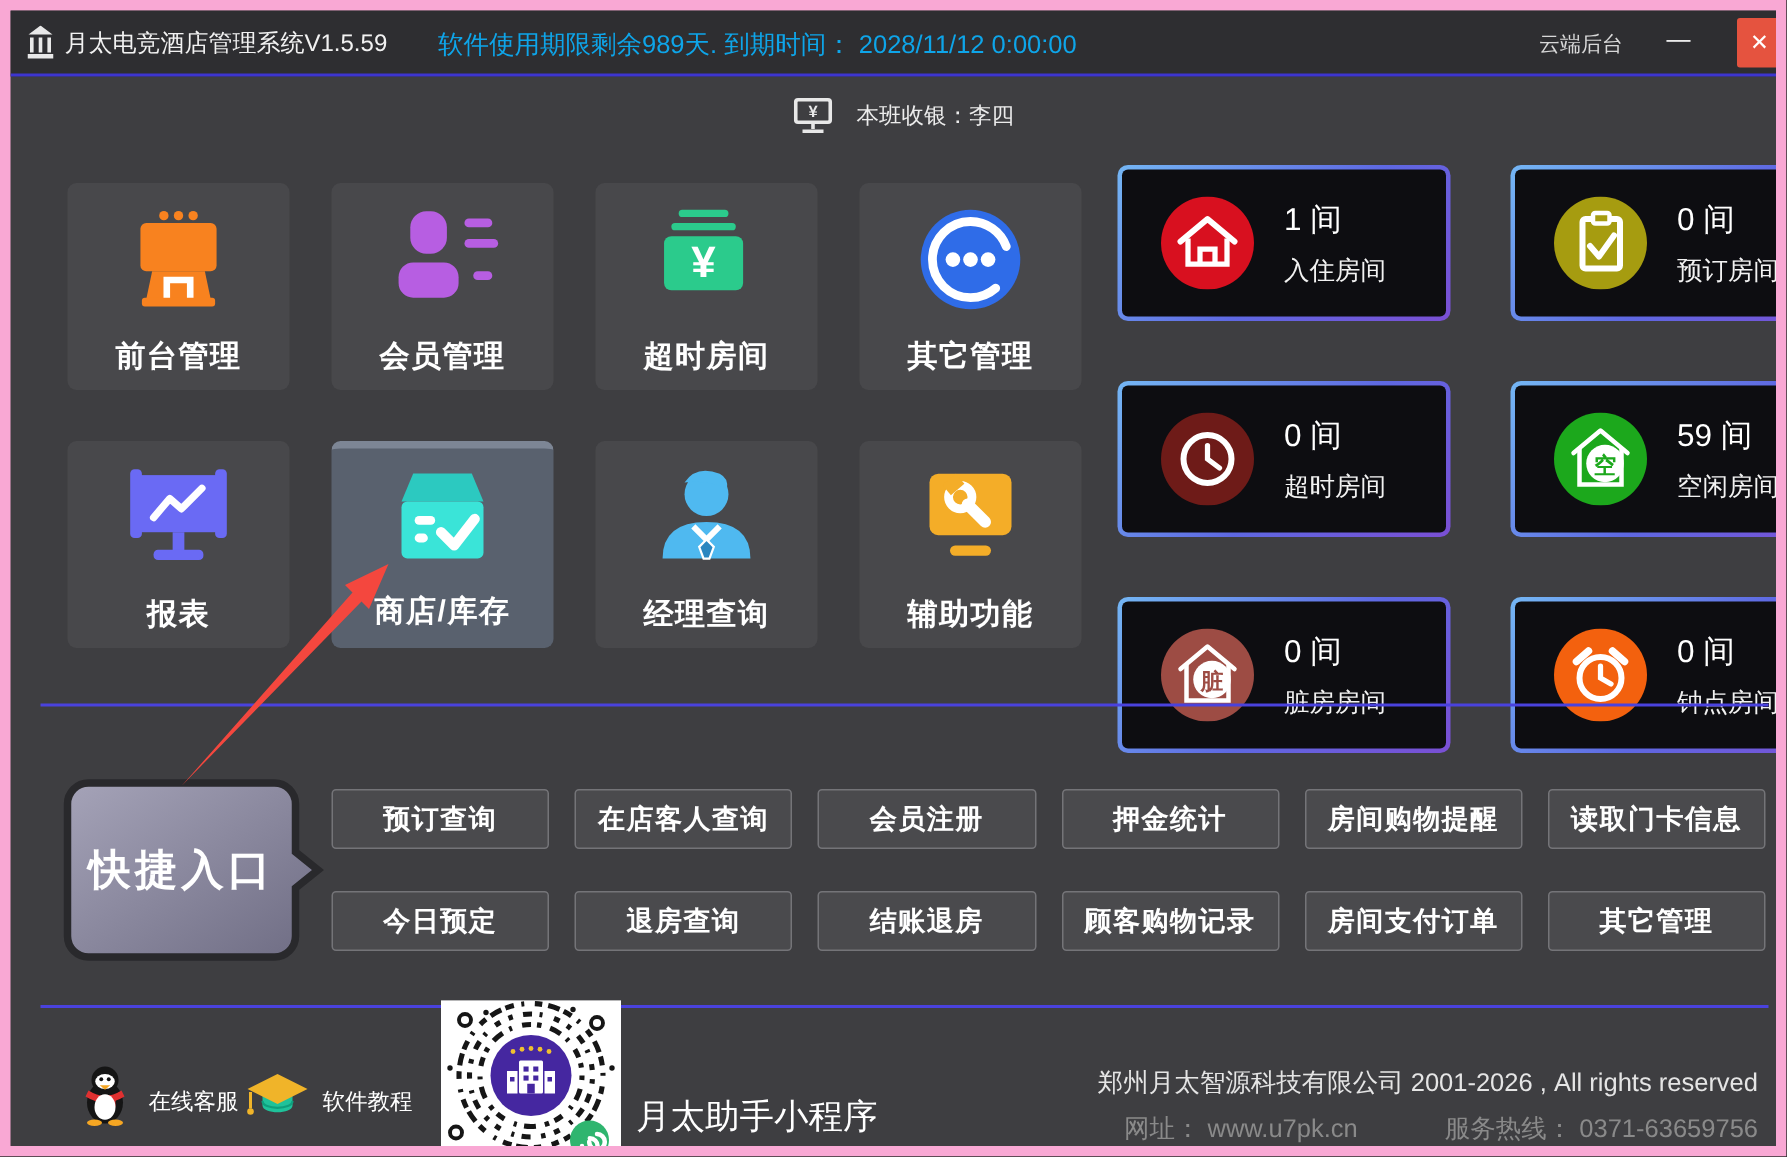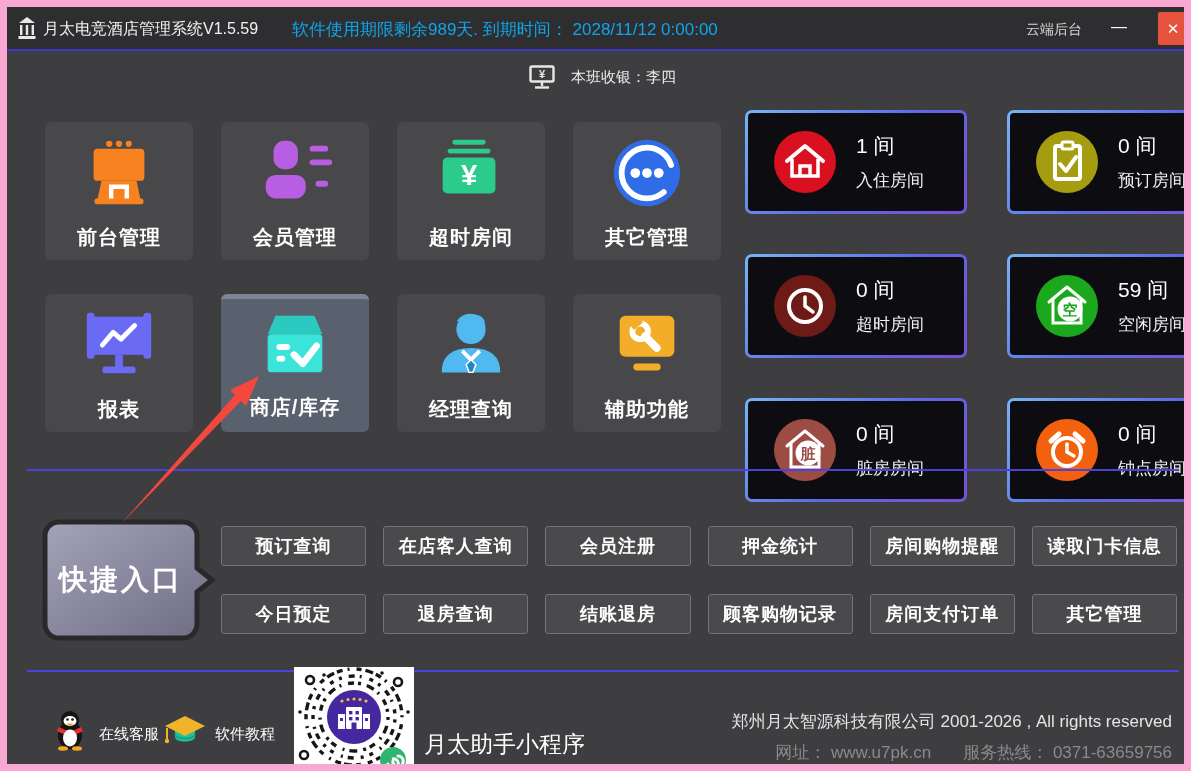--- a/index.html
+++ b/index.html
@@ -47,21 +47,21 @@
 
   
   .foot-label { position:absolute; font-size:15px; color:#fff; cursor:pointer; }
   #qq-icon { position:absolute; left:46px; top:702px; cursor:pointer; }
   #svc-label { left:92px; top:718px; }
   #cap-icon { position:absolute; left:156px; top:708px; cursor:pointer; }
   #tut-label { left:208px; top:718px; }
   #qr-box { position:absolute; left:287px; top:660px; width:120px; height:111px; background:#fff; z-index:3; }
   #mini-label { position:absolute; left:417px; top:722px; font-size:23px; color:#ffffff; }
   #copyright { position:absolute; right:12px; top:703px; font-size:17px; color:#e5e5e5; text-align:right; }
-  #contact-line { position:absolute; right:12px; top:734px; font-size:17px; color:#8a8a8a; display:flex; gap:32px; }
+  #contact-line { position:absolute; right:12px; top:734px; font-size:17px; color:#8a8a8a; display:flex; gap:58px; }
 
   
   #arrow-overlay { position:absolute; left:0; top:0; width:1191px; height:771px; pointer-events:none; z-index:5; }
 </style>
 </head>
 <body>
 
 <div id="window">
 
   <div id="titlebar">

